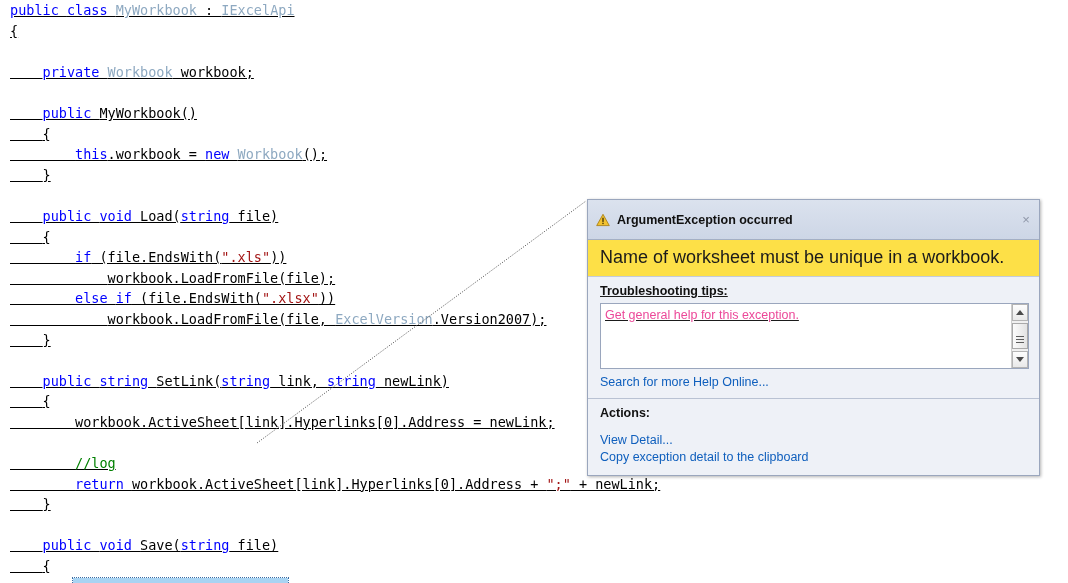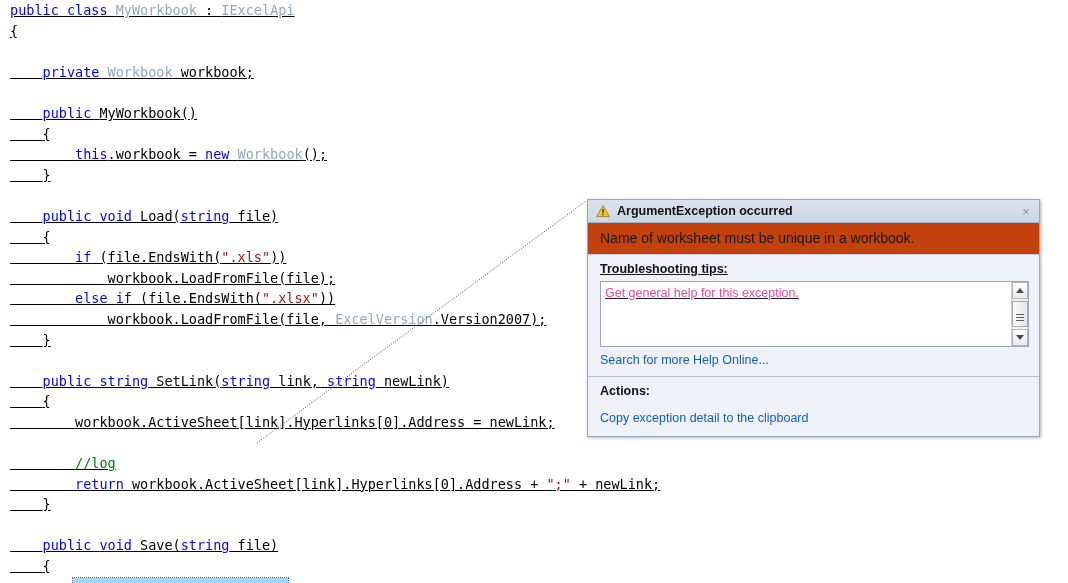--- a/index.html
+++ b/index.html
@@ -74,21 +74,21 @@
     background: #eef1f7;
     border: 1px solid #9aa6bd;
     box-shadow: 1px 1px 3px rgba(0,0,0,0.30);
     font-family: "Liberation Sans", sans-serif;
     font-size: 12.5px;
     color: #1b1b1b;
     z-index: 6;
     box-sizing: border-box;
   }
   #exc-titlebar {
-    height: 23px;
+    height: 40px;
     background: linear-gradient(to bottom, #dbe2ee 0%, #cdd6e6 100%);
     border-bottom: 1px solid #a4afc4;
     display: flex;
     align-items: center;
     padding: 0 4px 0 8px;
     box-sizing: border-box;
   }
   #exc-titlebar .warn-ico {
     width: 14px; height: 14px;
     margin-right: 7px;
@@ -105,23 +105,23 @@
     width: 18px; height: 18px;
     display: flex; align-items: center; justify-content: center;
     color: #8f97a8;
     font-size: 13px;
     line-height: 1;
     cursor: default;
     flex: 0 0 auto;
   }
   #exc-message {
     padding: 7px 10px 8px 12px;
-    background: #c2410c;
+    background: #fde047;
     border-bottom: 1px solid #c3cbda;
-    font-size: 14px;
+    font-size: 18px;
     color: #1b1b1b;
   }
   #exc-tips-section {
     padding: 7px 10px 0 12px;
     background: #eef1f7;
     text-decoration: underline;
   }
   #exc-tips-label {
     font-weight: bold;
     font-size: 12.5px;
@@ -261,15 +261,16 @@
       </div>
     </div>
   </div>
 
   <div id="exc-search-row">
     <span class="action-link">Search for more Help Online...</span>
   </div>
 
   <div id="exc-actions">
     <div id="exc-actions-label">Actions:</div>
+    <span class="action-link">View Detail...</span>
     <span class="action-link">Copy exception detail to the clipboard</span>
   </div>
 </div>
 
 </body></html>

